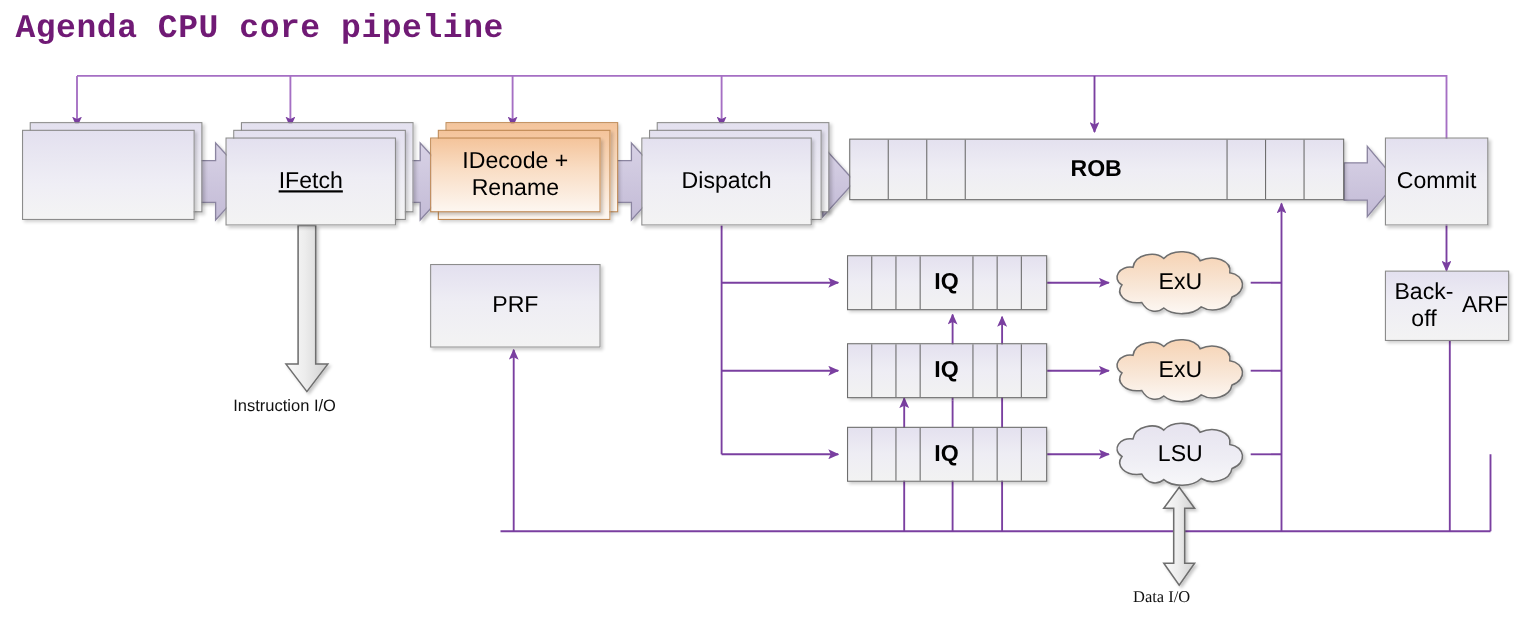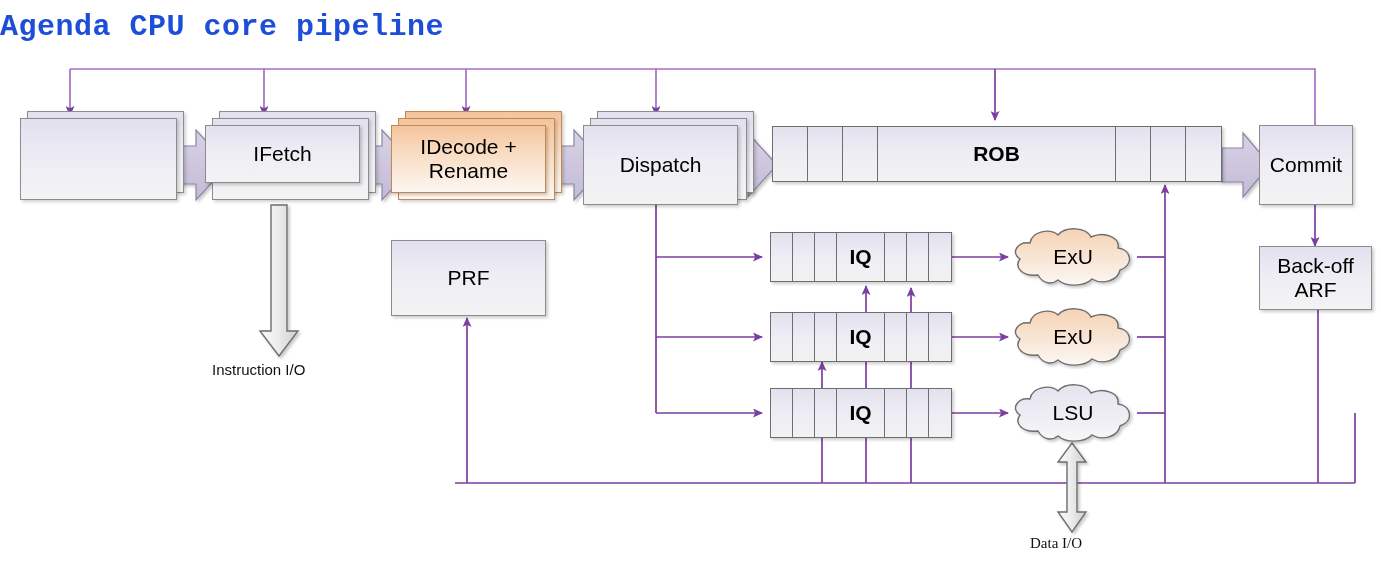--- a/index.html
+++ b/index.html
@@ -2,23 +2,23 @@
 <html><head>
 <meta charset="utf-8">
 <title>Agenda CPU core pipeline</title>
 <style>
   html,body{margin:0;padding:0;background:#ffffff;}
   body{width:1381px;height:566px;overflow:hidden;
        font-family:"Liberation Sans","DejaVu Sans",sans-serif;}
   #stage{position:relative;width:1381px;height:566px;}
 
   #title{
-    position:absolute; left:0; top:10px;
+    position:absolute; left:14px; top:10px;
     font-family:"Liberation Mono","DejaVu Sans Mono",monospace;
-    font-size:30px; font-weight:700; color:#1d4ed8; letter-spacing:0.5px;
+    font-size:30px; font-weight:700; color:#701a75; letter-spacing:0.5px;
     white-space:nowrap;
   }
 
   svg#wires{position:absolute;left:0;top:0;width:1381px;height:566px;}
 
   
   .node{position:absolute;box-sizing:border-box;}
 
   .pbox{
     border:1px solid #8c8c8c;
@@ -143,41 +143,41 @@
       <path d="M1072,443 L1086,462 L1077,462 L1077,512 L1086,512 L1072,532
                L1058,512 L1067,512 L1067,462 L1058,462 Z"></path>
     </g>
   </svg>
 
   <div class="layer" style="left:27px;top:111px;width:155px;height:80px;"></div>
   <div class="layer" style="left:20px;top:118px;width:155px;height:80px;"></div>
 
   <div class="layer" style="left:219px;top:111px;width:155px;height:80px;"></div>
   <div class="layer" style="left:212px;top:118px;width:155px;height:80px;"></div>
-  <div class="node pbox" style="left:205px;top:125px;width:155px;height:58px;">
+  <div class="node pbox" style="left:205px;top:125px;width:155px;height:80px;text-decoration:underline;">
     <span>IFetch</span>
   </div>
 
   <div class="layer orange" style="left:405px;top:111px;width:155px;height:80px;"></div>
   <div class="layer orange" style="left:398px;top:118px;width:155px;height:80px;"></div>
   <div class="node pbox orange" style="left:391px;top:125px;width:155px;height:68px;">
     <span>IDecode + Rename</span>
   </div>
 
   <div class="layer" style="left:597px;top:111px;width:155px;height:80px;"></div>
   <div class="layer" style="left:590px;top:118px;width:155px;height:80px;"></div>
   <div class="node pbox" style="left:583px;top:125px;width:155px;height:80px;">
     <span>Dispatch</span>
   </div>
 
   <div class="node pbox" style="left:1259px;top:125px;width:94px;height:80px;">
     <span>Commit</span>
   </div>
 
-  <div class="node pbox" style="left:1259px;top:246px;width:113px;height:64px;flex-direction:column;">
+  <div class="node pbox" style="left:1259px;top:246px;width:113px;height:64px;flex-direction:row;">
     <span>Back-off</span>
     <span>ARF</span>
   </div>
 
   <div class="node pbox" style="left:391px;top:240px;width:155px;height:76px;">
     <span>PRF</span>
   </div>
 
   <div class="segbar" style="left:772px;top:126px;width:450px;height:56px;">
     <div class="cell" style="width:35px;"></div>

